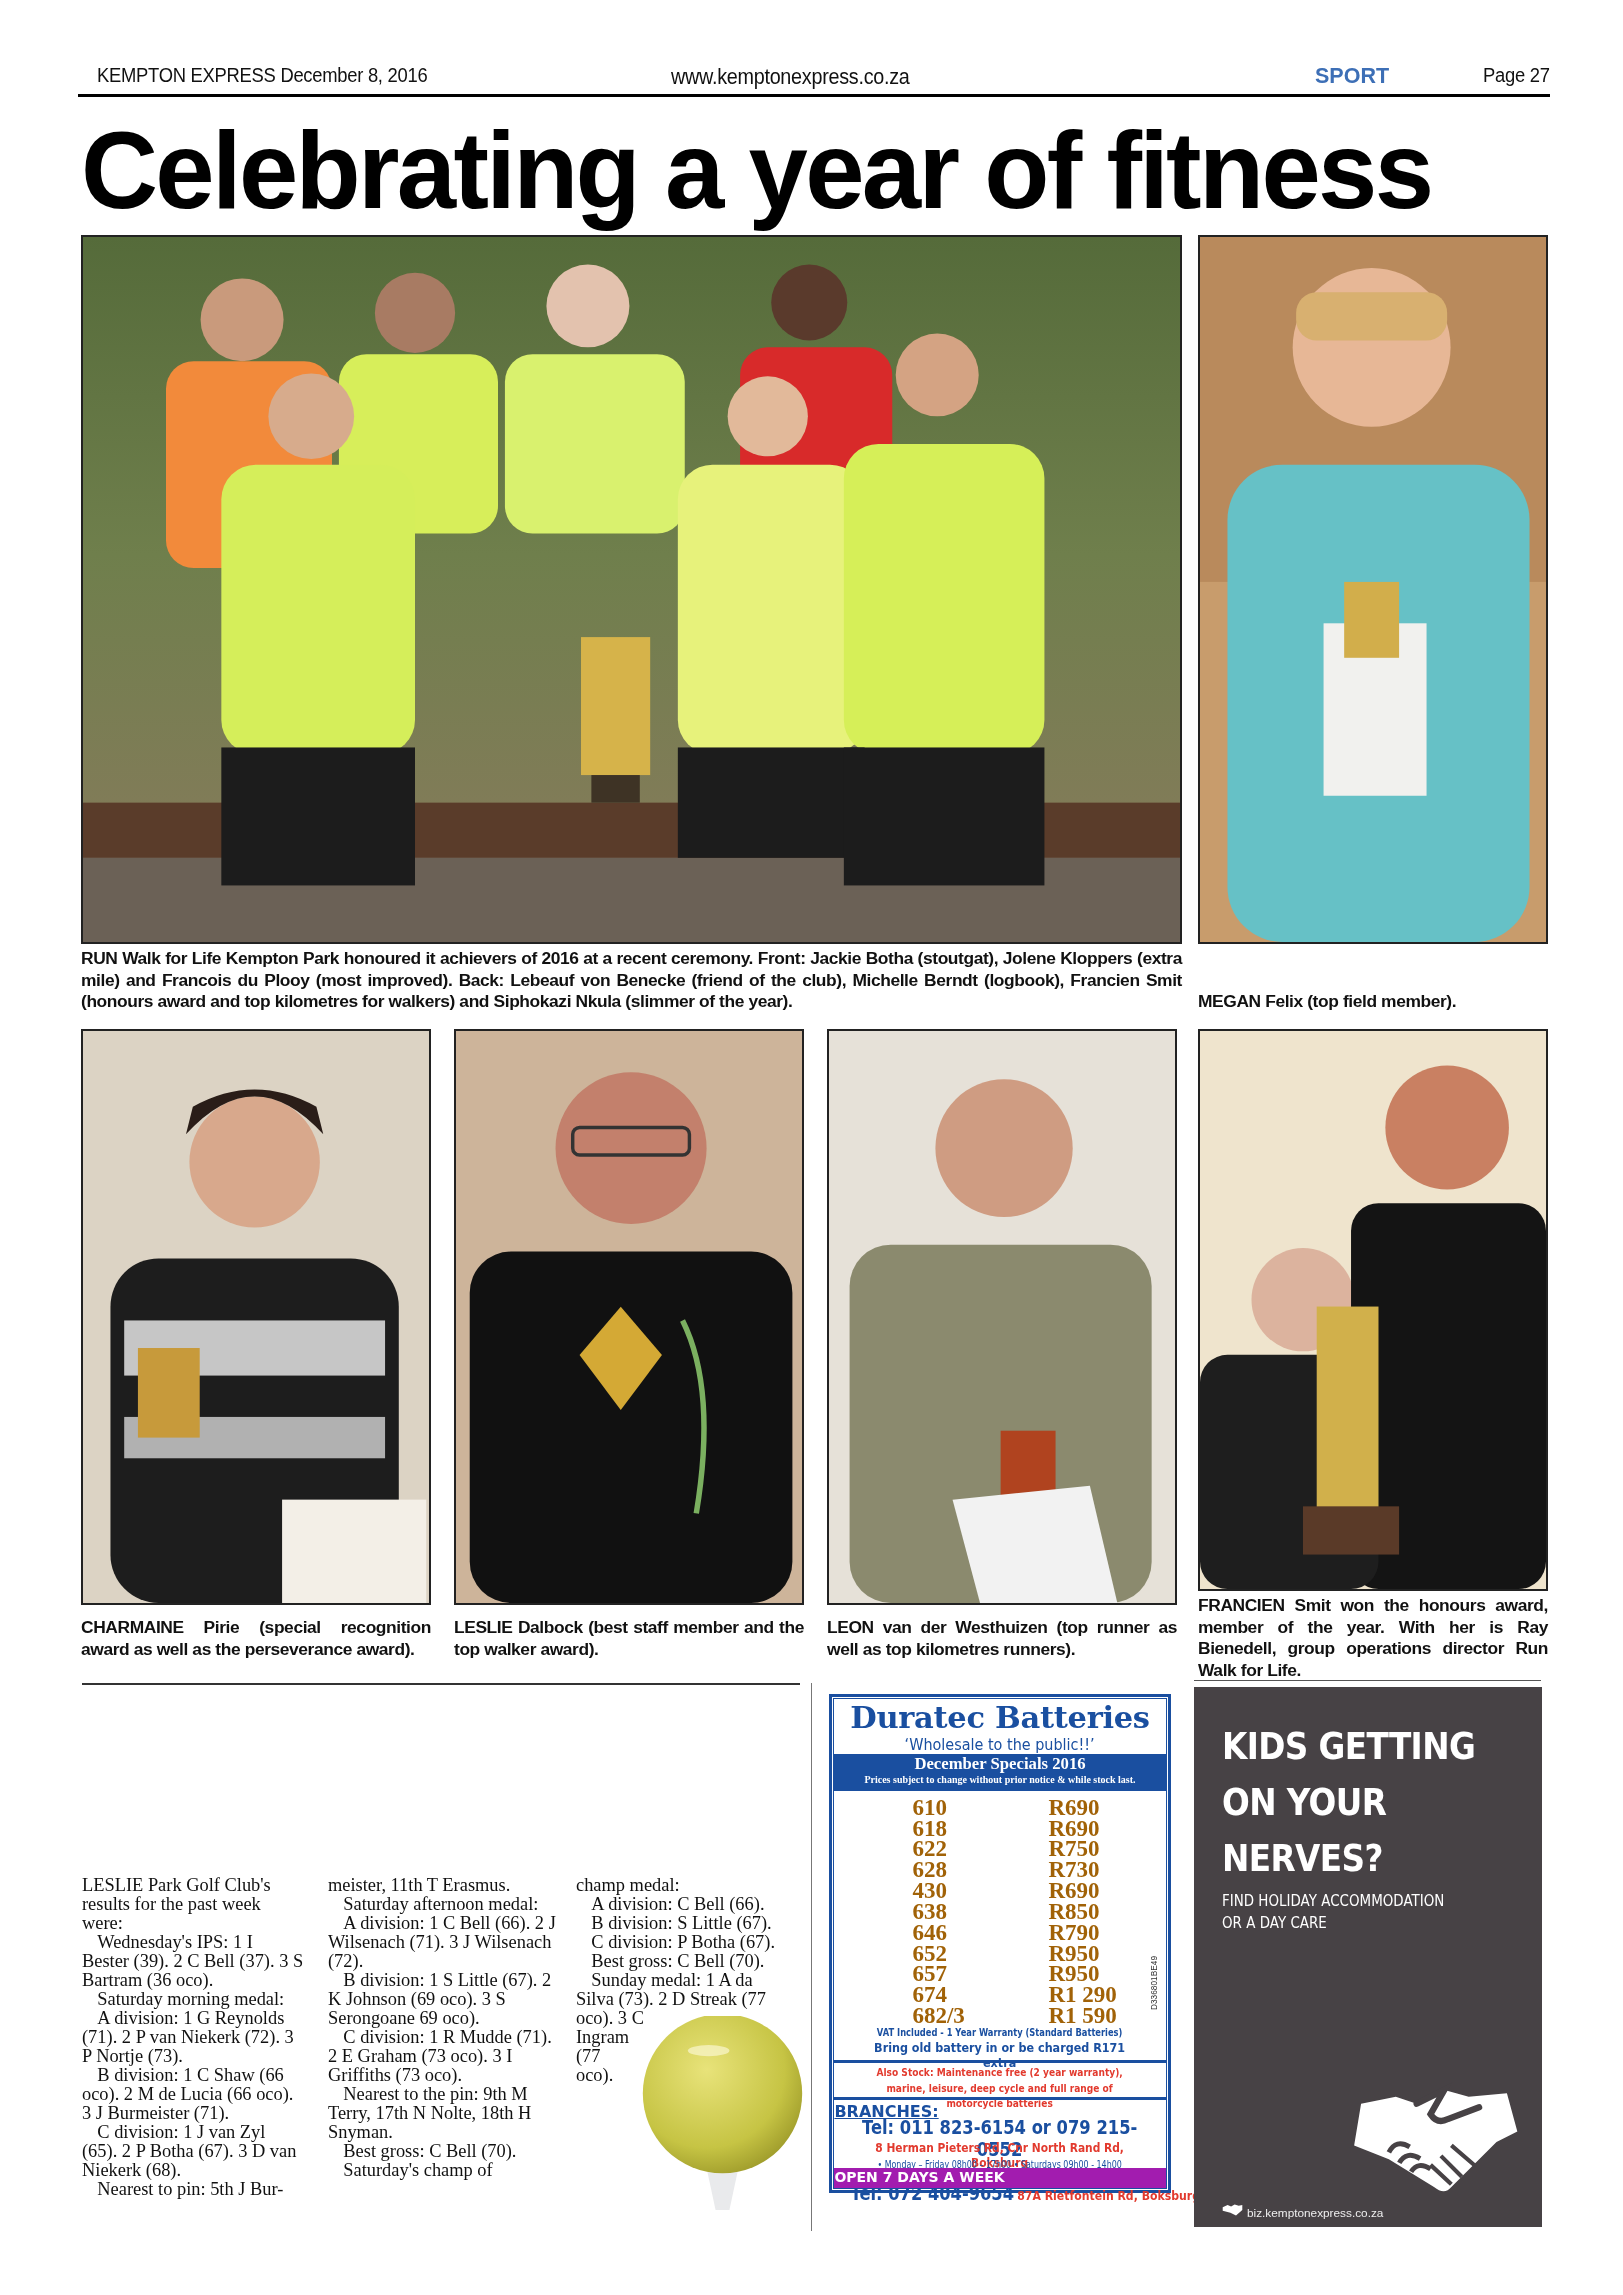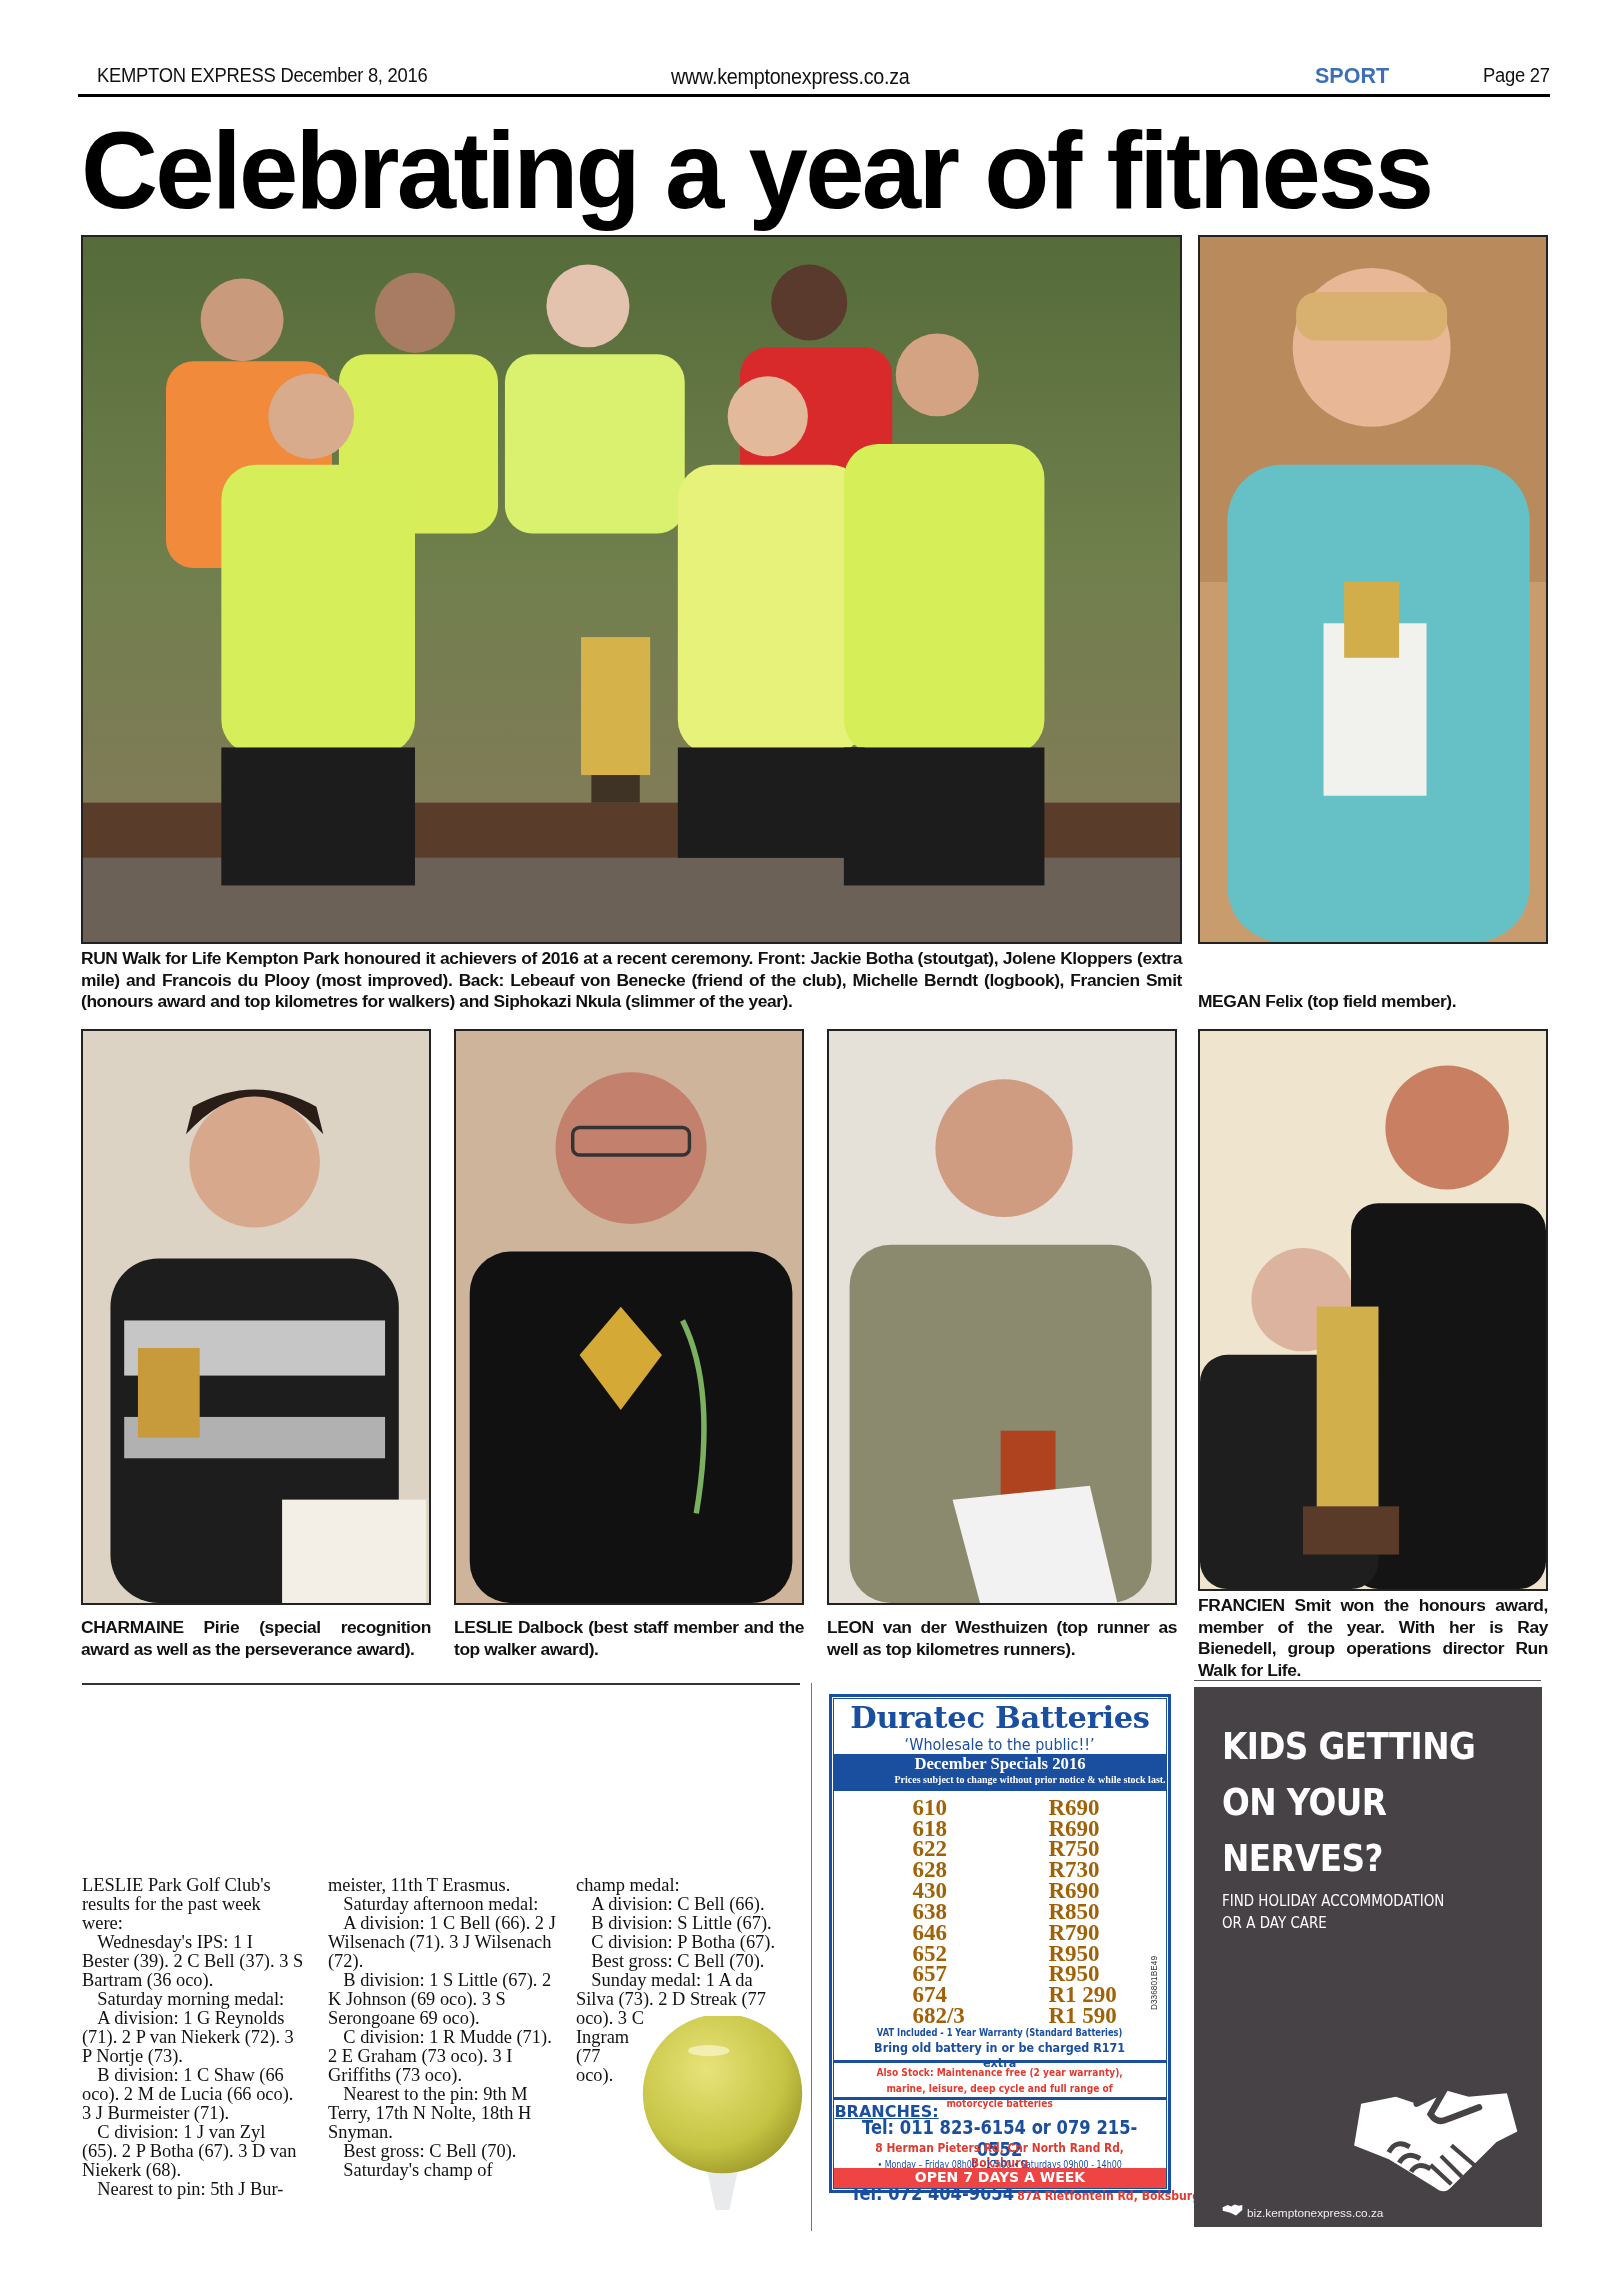--- a/index.html
+++ b/index.html
@@ -30,36 +30,36 @@
   .col p { text-indent: 0; }
   .col p.ind { text-indent: 15.3px; }
 
   
   .dur { position: absolute; left: 829px; top: 1694px; width: 342px; height: 499px; border: 3.5px solid #1a4fa0; background: #fff; }
   .dur-inner { position: absolute; left: 1.4px; top: 1.4px; right: 1.4px; bottom: 1.4px; border: 1.4px solid #1a4fa0; }
   .dur-title { position: absolute; left: 0; right: 0; top: 0; text-align: center; font-family: "DejaVu Serif", serif; font-weight: bold; font-size: 30.5px; color: #1a4fa0; letter-spacing: -0.3px; }
   .dur-sub { position: absolute; left: 0; right: 0; top: 36px; text-align: center; font-family: "DejaVu Sans", sans-serif; font-size: 16px; color: #1a4fa0; transform: scaleX(0.9); }
   .dur-band { position: absolute; left: 0; right: 0; top: 55px; height: 37px; background: #1a4fa0; color: #fff; text-align: center; }
   .dur-band .a { font-family: "Liberation Serif", serif; font-weight: bold; font-size: 16.7px; line-height: 19.4px; }
-  .dur-band .b { font-family: "Liberation Serif", serif; font-weight: bold; font-size: 10px; line-height: 12.5px; text-align: right; }
+  .dur-band .b { font-family: "Liberation Serif", serif; font-weight: bold; font-size: 10px; line-height: 12.5px; }
   .dur-row { position: absolute; left: 0; right: 0; height: 21px; font-family: "Liberation Serif", serif; font-weight: bold; font-size: 23px; color: #a16207; }
   .dur-row .m { position: absolute; left: 78px; }
   .dur-row .p { position: absolute; left: 214px; }
   .dur-vat { position: absolute; left: 0; right: 0; top: 384px; text-align: center; font-family: "DejaVu Sans", sans-serif; font-size: 9.7px; color: #1a4fa0; font-weight: bold; transform: scaleX(0.86); }
   .dur-old { position: absolute; left: 0; right: 0; top: 397px; text-align: center; font-family: "DejaVu Sans", sans-serif; font-size: 13px; color: #1a4fa0; font-weight: bold; transform: scaleX(0.86); }
   .dur-sep { position: absolute; left: 0; right: 0; height: 2.8px; background: #1a4fa0; }
   .dur-also { position: absolute; left: 0; right: 0; top: 419px; text-align: center; font-family: "DejaVu Sans", sans-serif; font-size: 10.8px; line-height: 15.3px; color: #e23a2e; font-weight: bold; transform: scaleX(0.84); }
   .dur-br { position: absolute; left: 0; right: 0; top: 460px; text-align: left; font-family: "DejaVu Sans", sans-serif; font-size: 16px; font-weight: bold; color: #1a4fa0; text-decoration: underline; }
   .dur-tel1 { position: absolute; left: 0; right: 0; top: 475px; text-align: center; font-family: "DejaVu Sans", sans-serif; font-size: 19px; font-weight: bold; color: #1a4fa0; transform: scaleX(0.86); }
   .dur-addr1 { position: absolute; left: 0; right: 0; top: 497px; text-align: center; font-family: "DejaVu Sans", sans-serif; font-size: 13px; font-weight: bold; color: #e23a2e; transform: scaleX(0.82); }
   .dur-hrs { position: absolute; left: 0; right: 0; text-align: center; font-family: "DejaVu Sans", sans-serif; font-size: 9.7px; color: #1a4fa0; transform: scaleX(0.82); }
   .dur-tel2 { position: absolute; left: -12.5px; right: -12.5px; text-align: center; font-family: "DejaVu Sans", sans-serif; font-weight: bold; color: #1a4fa0; transform: scaleX(0.84); white-space: nowrap; }
   .dur-tel2 .big { font-size: 19.4px; }
   .dur-tel2 .sm { font-size: 13px; color: #e23a2e; }
-  .dur-open { position: absolute; left: 0; right: 0; bottom: 0; height: 19.4px; background: #ef4444; color: #fff; text-align: center; font-family: "DejaVu Sans", sans-serif; font-weight: bold; font-size: 14px; line-height: 19.4px; }
+  .dur-open { position: absolute; left: 0; right: 0; bottom: 0; height: 19.4px; background: #a21caf; color: #fff; text-align: left; font-family: "DejaVu Sans", sans-serif; font-weight: bold; font-size: 14px; line-height: 19.4px; }
   .dur-code { position: absolute; right: 7px; top: 257px; font-family: "Liberation Sans", sans-serif; font-size: 8.3px; color: #333; writing-mode: vertical-rl; transform: rotate(180deg); }
 
   
   .kids { position: absolute; left: 1194px; top: 1687px; width: 348px; height: 540px; background: #474245; color: #fff; }
   .kids-head { position: absolute; left: 28px; top: 31px; font-family: "DejaVu Sans", sans-serif; font-weight: bold; font-size: 38px; line-height: 56px; letter-spacing: -0.7px; transform: scaleX(0.86); transform-origin: left top; }
   .kids-sub { position: absolute; left: 28px; top: 203px; font-family: "DejaVu Sans", sans-serif; font-size: 16px; line-height: 22px; transform: scaleX(0.84); transform-origin: left top; }
   .kids-url { position: absolute; left: 53px; top: 519px; font-family: "Liberation Sans", sans-serif; font-size: 11.8px; color: #eee; }
 </style>
 </head>
 <body>

